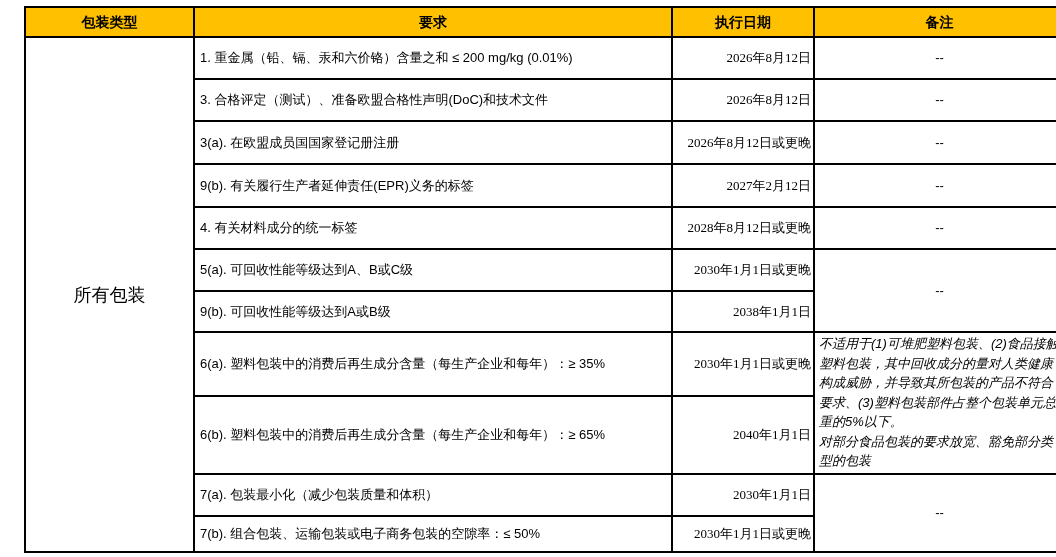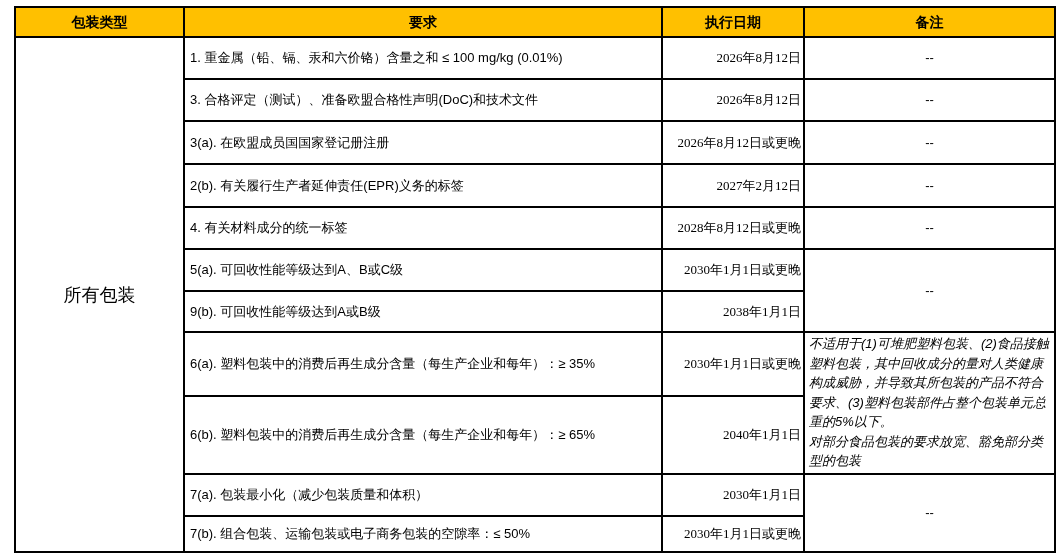--- a/index.html
+++ b/index.html
@@ -12,21 +12,21 @@
   html, body {
     margin: 0;
     background: var(--body-bg);
     font-family: "Liberation Sans", sans-serif;
     color: var(--text);
   }
   .page {
     width: 1056px;
     height: 557px;
     background: var(--body-bg);
-    padding: 6px 14px;
+    padding: 6px 24px;
   }
   table.req-table {
     border-collapse: collapse;
     table-layout: fixed;
     width: 1040px;
     height: 545px;
   }
   .req-table th, .req-table td {
     border: 2px solid var(--border);
     font-size: 13px;
@@ -84,36 +84,36 @@
       <tr style="height:30px">
         <th>包装类型</th>
         <th>要求</th>
         <th>执行日期</th>
         <th>备注</th>
       </tr>
     </thead>
     <tbody>
       <tr style="height:42px">
         <td class="type-cell" rowspan="11">所有包装</td>
-        <td class="req-cell">1. 重金属（铅、镉、汞和六价铬）含量之和 ≤ 100 mg/kg (0.01%)</td>
+        <td class="req-cell">1. 重金属（铅、镉、汞和六价铬）含量之和 ≤ 200 mg/kg (0.01%)</td>
         <td class="date-cell">2026年8月12日</td>
         <td class="remark-cell">--</td>
       </tr>
       <tr style="height:42px">
         <td class="req-cell">3. 合格评定（测试）、准备欧盟合格性声明(DoC)和技术文件</td>
         <td class="date-cell">2026年8月12日</td>
         <td class="remark-cell">--</td>
       </tr>
       <tr style="height:43px">
         <td class="req-cell">3(a). 在欧盟成员国国家登记册注册</td>
         <td class="date-cell">2026年8月12日或更晚</td>
         <td class="remark-cell">--</td>
       </tr>
       <tr style="height:43px">
-        <td class="req-cell">2(b). 有关履行生产者延伸责任(EPR)义务的标签</td>
+        <td class="req-cell">9(b). 有关履行生产者延伸责任(EPR)义务的标签</td>
         <td class="date-cell">2027年2月12日</td>
         <td class="remark-cell">--</td>
       </tr>
       <tr style="height:42px">
         <td class="req-cell">4. 有关材料成分的统一标签</td>
         <td class="date-cell">2028年8月12日或更晚</td>
         <td class="remark-cell">--</td>
       </tr>
       <tr style="height:42px">
         <td class="req-cell">5(a). 可回收性能等级达到A、B或C级</td>

